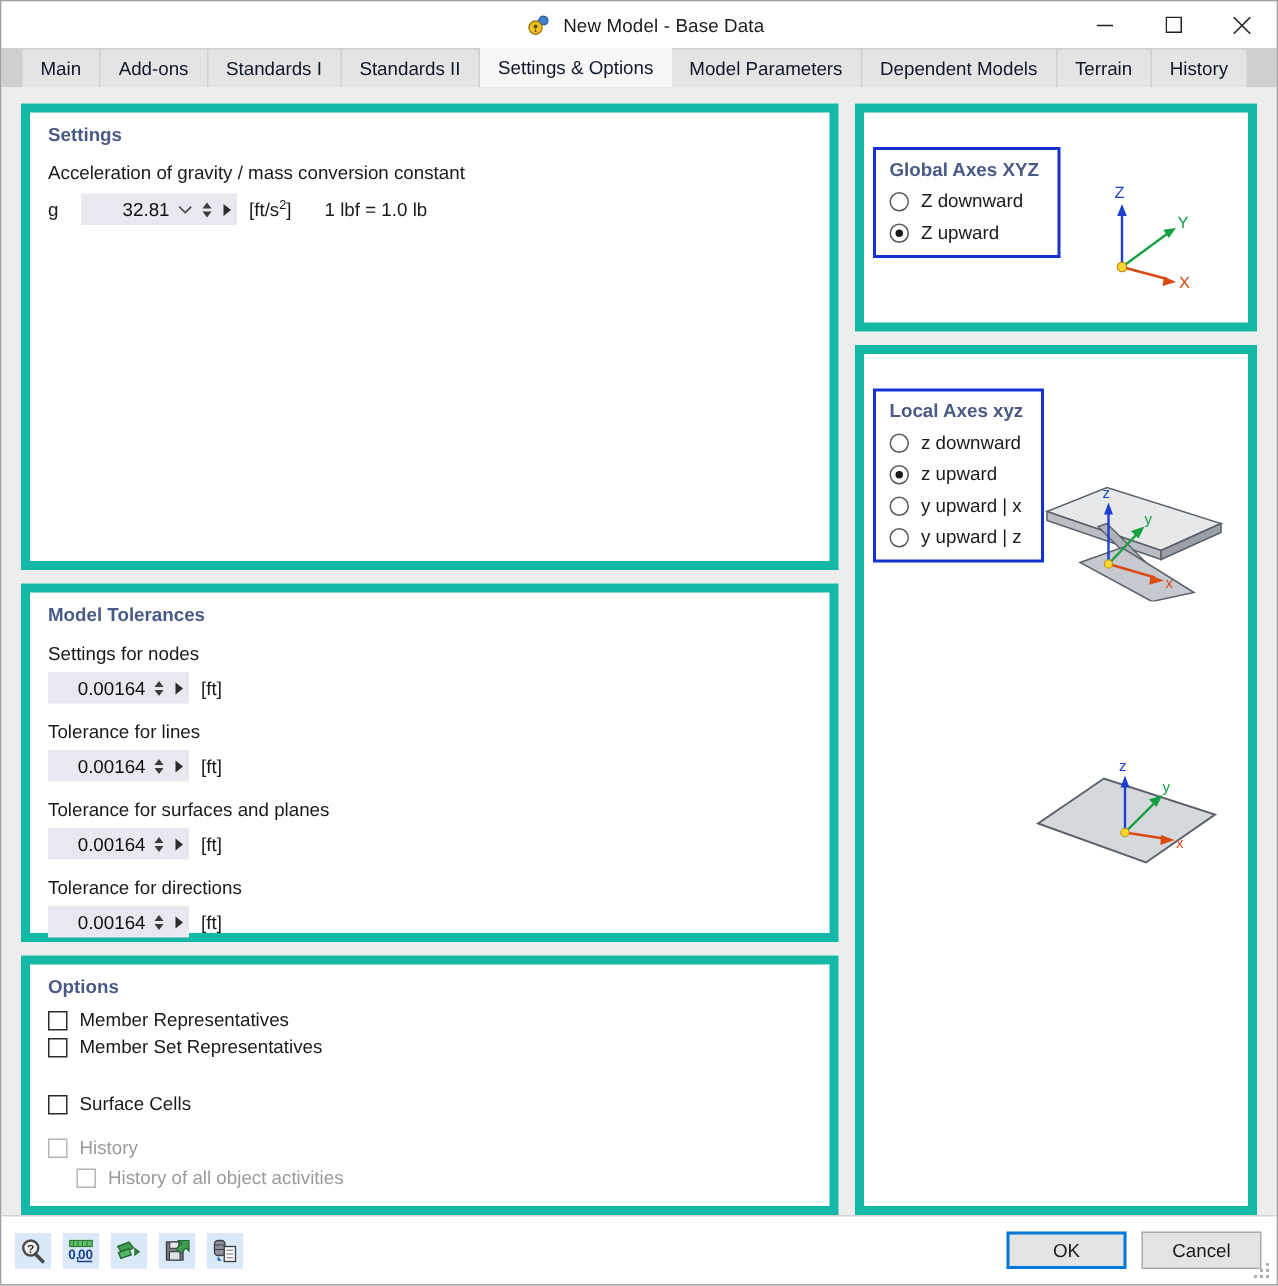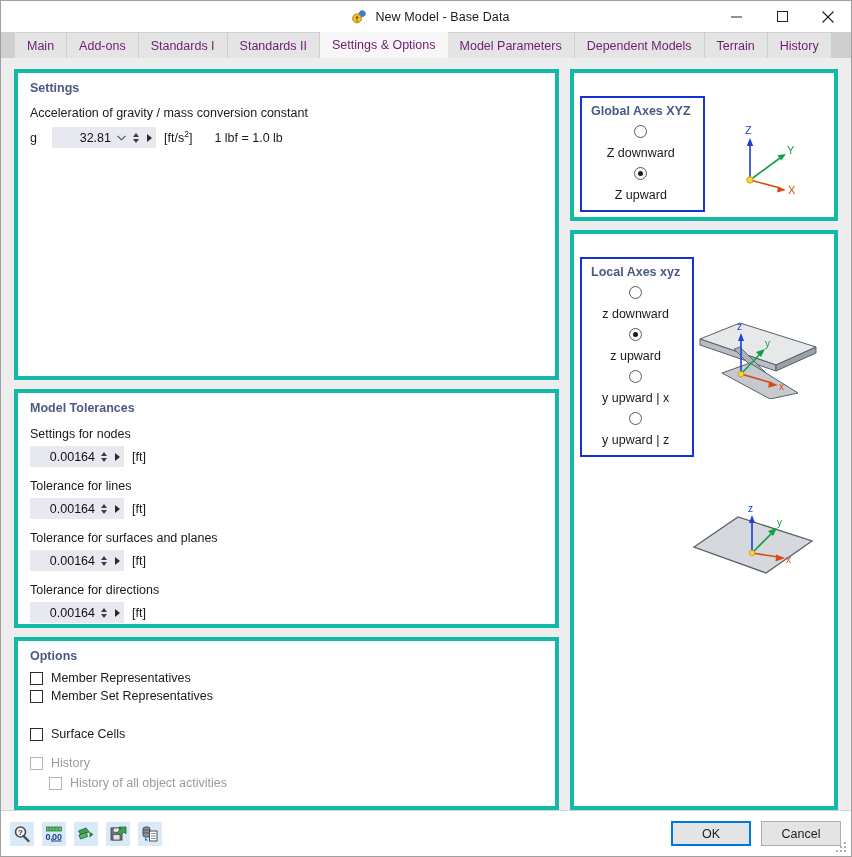--- a/index.html
+++ b/index.html
@@ -85,21 +85,21 @@
     position:absolute;
     left:0; right:0; bottom:0;
     height:0;
   }
   .tab {
     height: 25px;
     padding: 0 12px;
     display: flex;
     align-items: center;
     background: #e4e4e4;
-    color: #701a75;
+    color: #0f172a;
     font-size: 12.5px;
     border-right: 1px solid #cfcfcf;
     box-sizing: border-box;
     white-space: nowrap;
   }
   .tab.active {
     background: #f7f7f7;
     height: 26px;
     border-right: none;
   }
@@ -122,21 +122,21 @@
   }
   .right-col {
     width: 268px;
     display: flex;
     flex-direction: column;
     gap: 9px;
   }
 
   .card {
     background: #ffffff;
-    border: 4px solid #14b8a6;
+    border: 6px solid #14b8a6;
     box-sizing: border-box;
     position: relative;
   }
   .card-title {
     color: #4a5a86;
     font-size: 12.5px;
     font-weight: bold;
     padding: 8px 0 0 12px;
   }
 
@@ -266,21 +266,20 @@
     background: #ffffff;
     box-sizing: border-box;
     padding: 6px 12px 8px 9px;
   }
   .axbox .card-title { padding: 0 0 0 0; }
   .radio-row {
     display: flex;
     align-items: center;
     gap: 8px;
     margin-top: 7px;
-    flex-direction: column;
   }
   .radio {
     width: 13px; height: 13px;
     border-radius: 50%;
     border: 1px solid #5a5a5a;
     background: #fdfdfd;
     box-sizing: border-box;
     flex: none;
     position: relative;
   }

